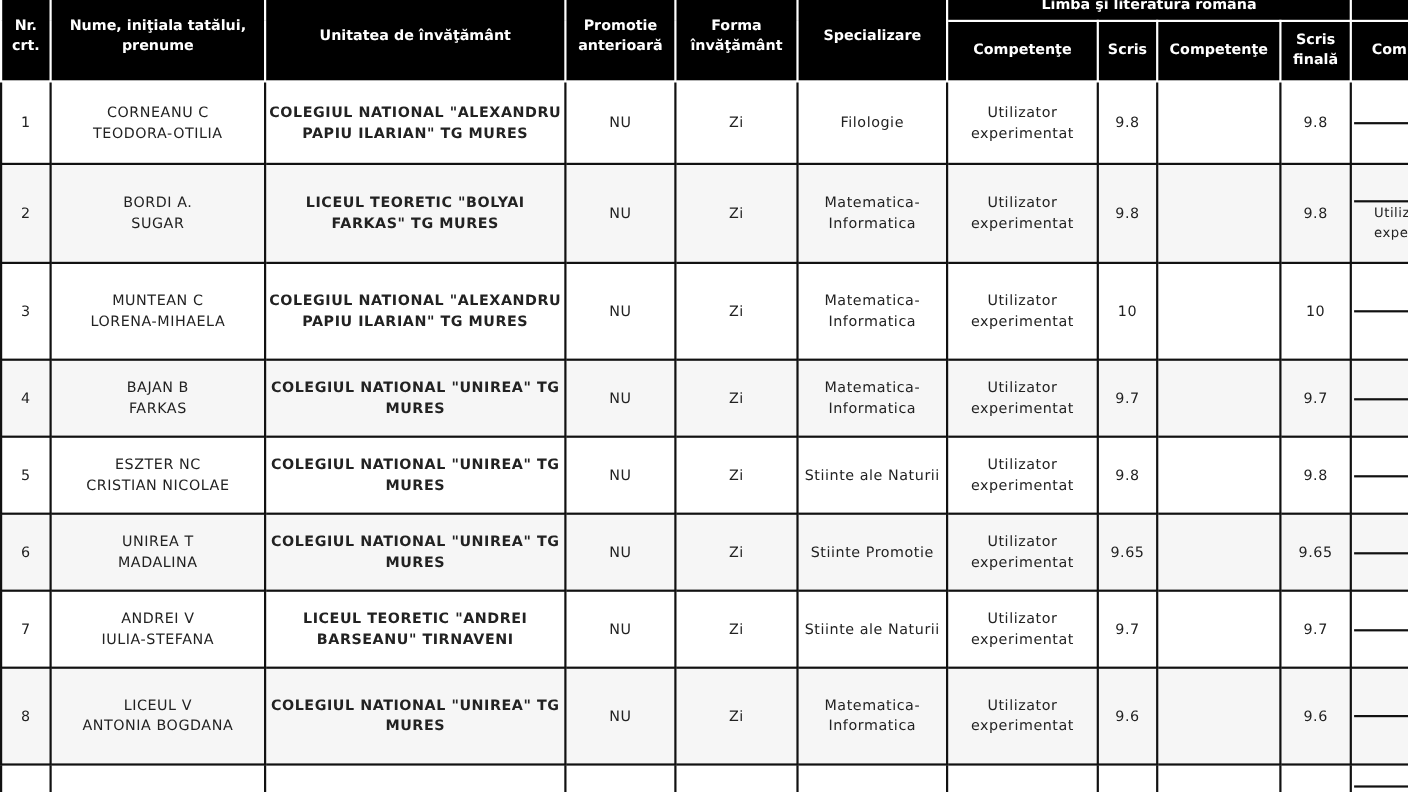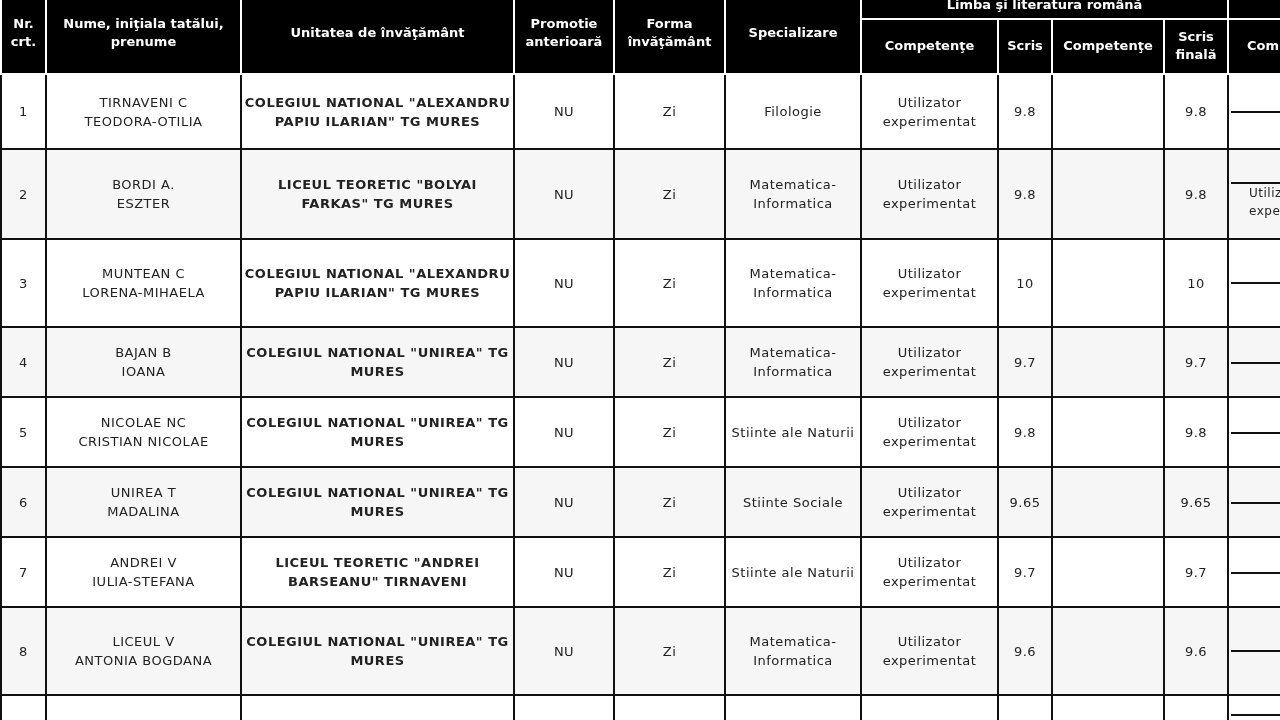--- a/index.html
+++ b/index.html
@@ -73,39 +73,39 @@
       <th class="sub">Competenţe</th>
       <th class="sub">Scris</th>
       <th class="sub">Competenţe</th>
       <th class="sub">Scris finală</th>
       <th class="sub" style="text-align:left;padding-left:18px">Com</th>
     </tr>
   </thead>
   <tbody id="tbody">
       <tr class="odd" style="height: 75px;">
     <td>1</td>
-    <td><span>TIRNAVENI C</span><br><span>TEODORA-OTILIA</span></td>
+    <td><span>CORNEANU C</span><br><span>TEODORA-OTILIA</span></td>
     <td class="school">COLEGIUL NATIONAL "ALEXANDRU PAPIU ILARIAN" TG MURES</td>
     <td>NU</td>
     <td>Zi</td>
     <td>Filologie</td>
     <td>Utilizator experimentat</td>
     <td>9.8</td>
     <td></td>
     <td>9.8</td>
     <td class="partial">
       <div class="split" style="height: 73px;">
             <div class="top" style="height: 36px;"></div>
             <div class="bottom"></div>
           </div>
     </td>
   </tr>
       <tr class="even" style="height: 90px;">
     <td>2</td>
-    <td><span>BORDI A.</span><br><span>ESZTER</span></td>
+    <td><span>BORDI A.</span><br><span>SUGAR</span></td>
     <td class="school">LICEUL TEORETIC "BOLYAI FARKAS" TG MURES</td>
     <td>NU</td>
     <td>Zi</td>
     <td>Matematica-Informatica</td>
     <td>Utilizator experimentat</td>
     <td>9.8</td>
     <td></td>
     <td>9.8</td>
     <td class="partial">
       <div class="split" style="height: 88px;">
@@ -127,39 +127,39 @@
     <td>10</td>
     <td class="partial">
       <div class="split" style="height: 86px;">
             <div class="top" style="height: 42px;"></div>
             <div class="bottom"></div>
           </div>
     </td>
   </tr>
       <tr class="even" style="height: 70px;">
     <td>4</td>
-    <td><span>BAJAN B</span><br><span>IOANA</span></td>
+    <td><span>BAJAN B</span><br><span>FARKAS</span></td>
     <td class="school">COLEGIUL NATIONAL "UNIREA" TG MURES</td>
     <td>NU</td>
     <td>Zi</td>
     <td>Matematica-Informatica</td>
     <td>Utilizator experimentat</td>
     <td>9.7</td>
     <td></td>
     <td>9.7</td>
     <td class="partial">
       <div class="split" style="height: 68px;">
             <div class="top" style="height: 34px;"></div>
             <div class="bottom"></div>
           </div>
     </td>
   </tr>
       <tr class="odd" style="height: 70px;">
     <td>5</td>
-    <td><span>NICOLAE NC</span><br><span>CRISTIAN NICOLAE</span></td>
+    <td><span>ESZTER NC</span><br><span>CRISTIAN NICOLAE</span></td>
     <td class="school">COLEGIUL NATIONAL "UNIREA" TG MURES</td>
     <td>NU</td>
     <td>Zi</td>
     <td>Stiinte ale Naturii</td>
     <td>Utilizator experimentat</td>
     <td>9.8</td>
     <td></td>
     <td>9.8</td>
     <td class="partial">
       <div class="split" style="height: 68px;">
@@ -167,21 +167,21 @@
             <div class="bottom"></div>
           </div>
     </td>
   </tr>
       <tr class="even" style="height: 70px;">
     <td>6</td>
     <td><span>UNIREA T</span><br><span>MADALINA</span></td>
     <td class="school">COLEGIUL NATIONAL "UNIREA" TG MURES</td>
     <td>NU</td>
     <td>Zi</td>
-    <td>Stiinte Sociale</td>
+    <td>Stiinte Promotie</td>
     <td>Utilizator experimentat</td>
     <td>9.65</td>
     <td></td>
     <td>9.65</td>
     <td class="partial">
       <div class="split" style="height: 68px;">
             <div class="top" style="height: 34px;"></div>
             <div class="bottom"></div>
           </div>
     </td>

